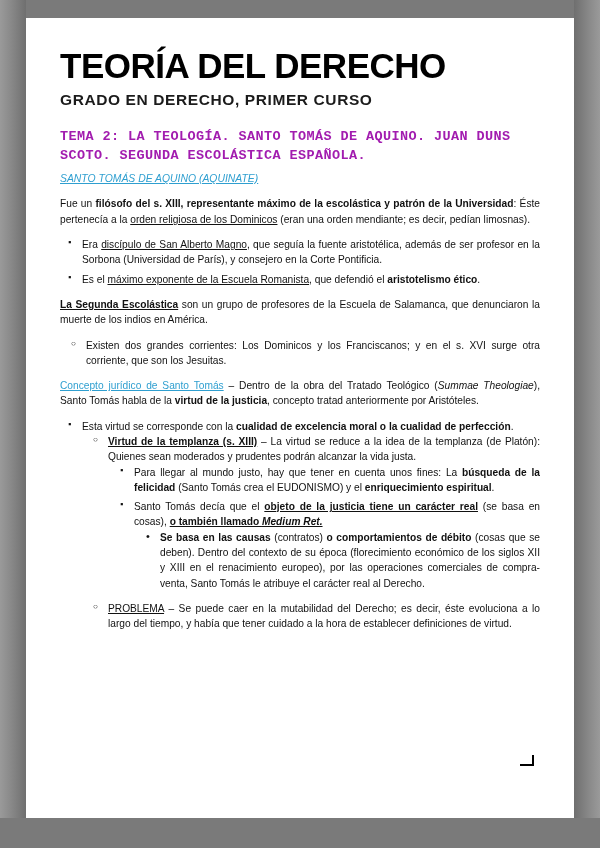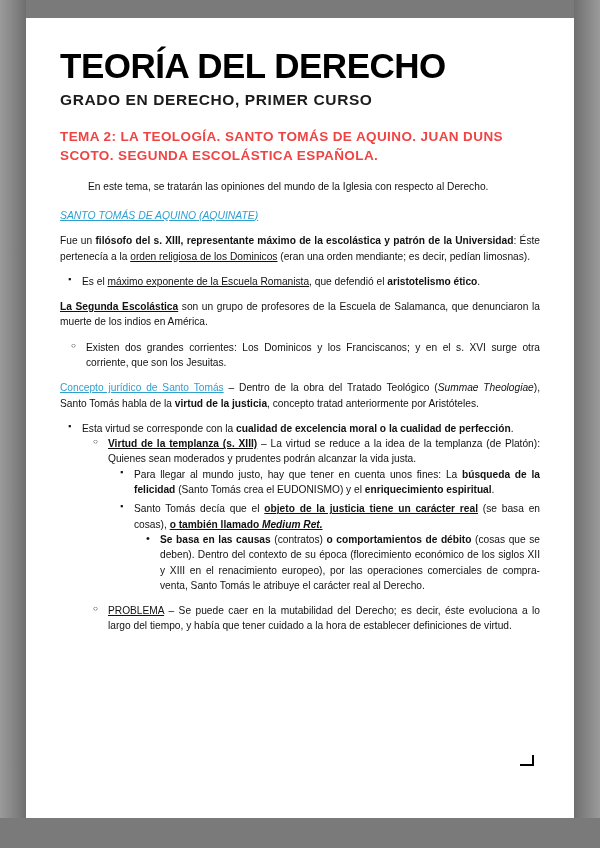--- a/index.html
+++ b/index.html
@@ -73,26 +73,27 @@
     line-height: 1.05;
   }
   h2.doc-subtitle {
     margin: 6px 0 18px 0;
     font-size: 15.5px;
     font-weight: bold;
     letter-spacing: 0.6px;
     color: #1b1b1b;
   }
   h3.topic-title {
-    margin: 0 0 14px 0;
+    margin: 0 0 6px 0;
     font-size: 13.5px;
     font-weight: bold;
-    color: #ef4444;
+    color: #a21caf;
     letter-spacing: 0.4px;
     line-height: 1.45;
+    font-family: Liberation Mono, monospace;
   }
   p.intro {
     margin: 0 0 14px 0;
     font-size: 10.2px;
     color: #111;
     text-indent: 28px;
     line-height: 1.45;
   }
   .section-head {
     font-size: 10.4px;
@@ -191,29 +192,29 @@
   <div class="edge-shadow-top"></div>
   <div class="edge-shadow-left"></div>
   <div class="edge-shadow-right"></div>
   <div class="edge-shadow-bottom"></div>
 
   <div class="sheet">
 
     <h1 class="doc-title">TEORÍA DEL DERECHO</h1>
     <h2 class="doc-subtitle">GRADO EN DERECHO, PRIMER CURSO</h2>
     <h3 class="topic-title">TEMA 2: LA TEOLOGÍA. SANTO TOMÁS DE AQUINO. JUAN DUNS SCOTO. SEGUNDA ESCOLÁSTICA ESPAÑOLA.</h3>
-    <p class="intro">En este tema, se tratarán las opiniones del mundo de la Iglesia con respecto al Derecho.</p>
 
     <div class="section-head">SANTO TOMÁS DE AQUINO (AQUINATE)</div>
 
     <p class="body-text">
       <span>Fue un </span><span class="b">filósofo del s. XIII, representante máximo de la escolástica y patrón de la Universidad</span><span>: Éste pertenecía a la </span><span class="u">orden religiosa de los Dominicos</span><span> (eran una orden mendiante; es decir, pedían limosnas).</span>
     </p>
 
     <ul class="lvl1" id="list1">
+        <li><span>Era </span><span class="u">discípulo de San Alberto Magno</span><span>, que seguía la fuente aristotélica, además de ser profesor en la Sorbona (Universidad de París), y consejero en la Corte Pontificia.</span></li>
         <li><span>Es el </span><span class="u">máximo exponente de la Escuela Romanista</span><span>, que defendió el </span><span class="b">aristotelismo ético</span><span>.</span></li>
       </ul>
 
     <p class="body-text">
       <span class="u b">La Segunda Escolástica</span><span> son un grupo de profesores de la Escuela de Salamanca, que denunciaron la muerte de los indios en América.</span>
     </p>
 
     <ul class="lvl2" id="list2">
         <li><span>Existen dos grandes corrientes: Los Dominicos y los Franciscanos; y en el s. XVI surge otra corriente, que son los Jesuitas.</span></li>
       </ul>

